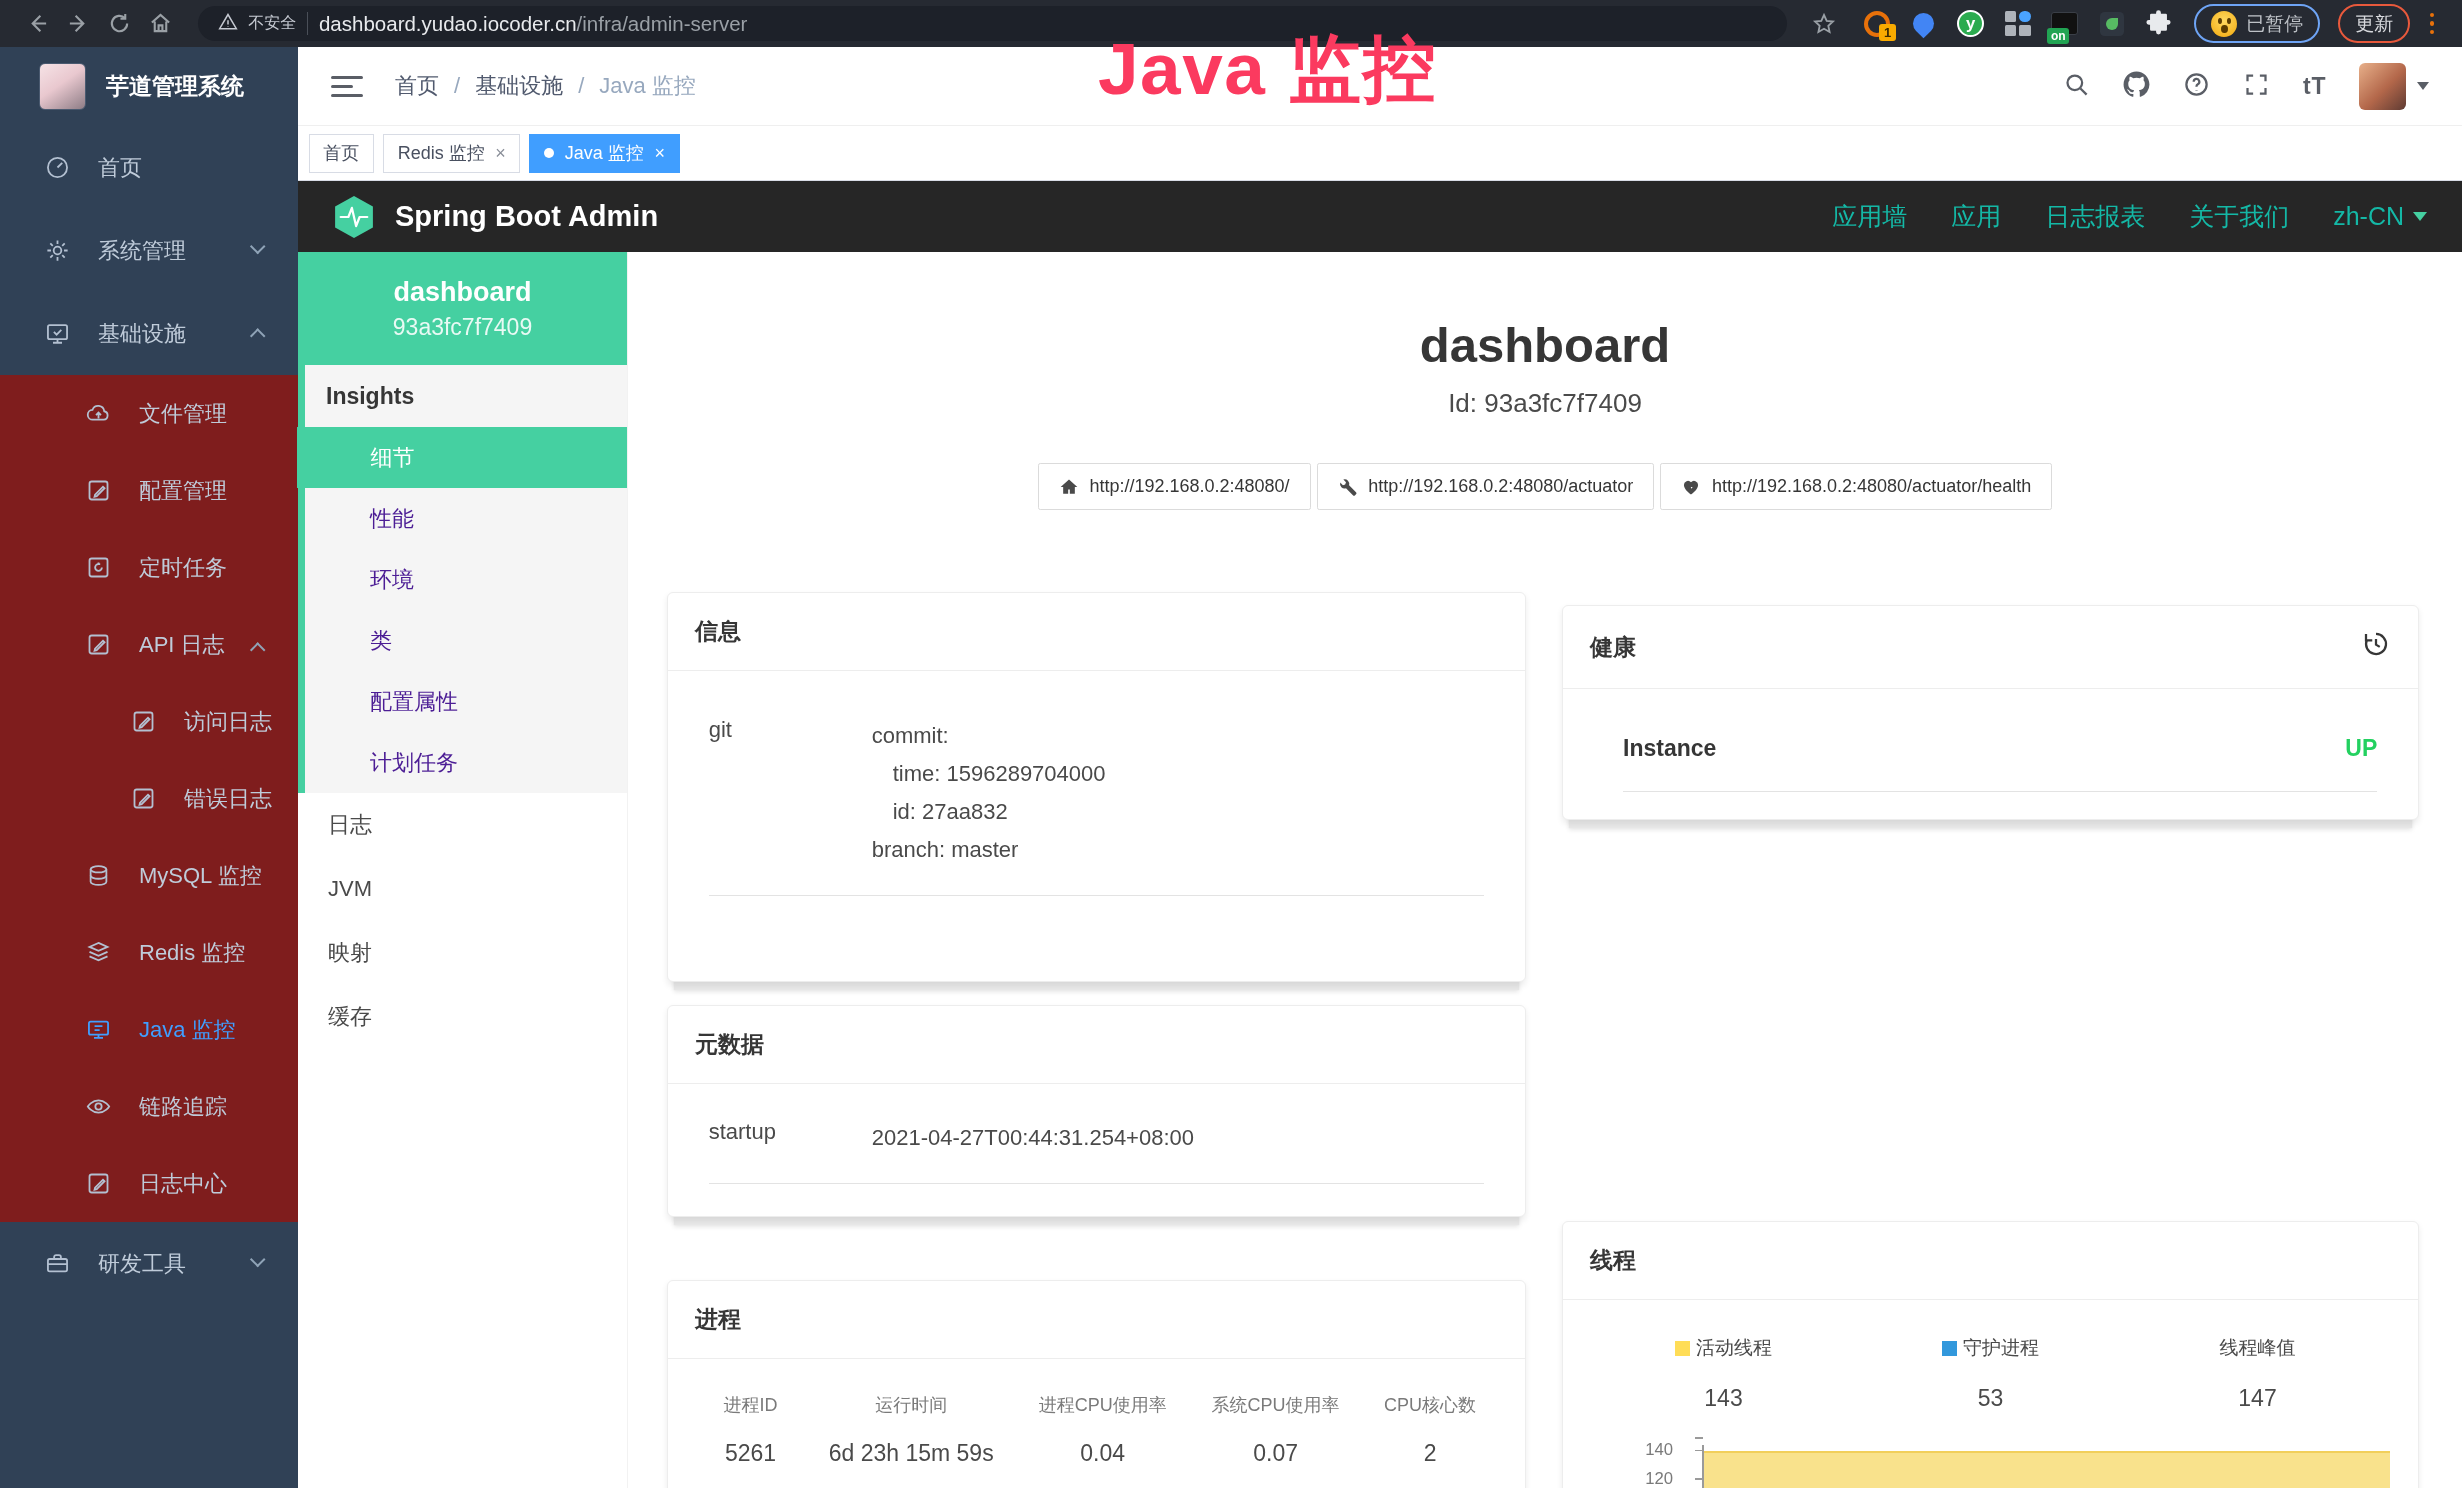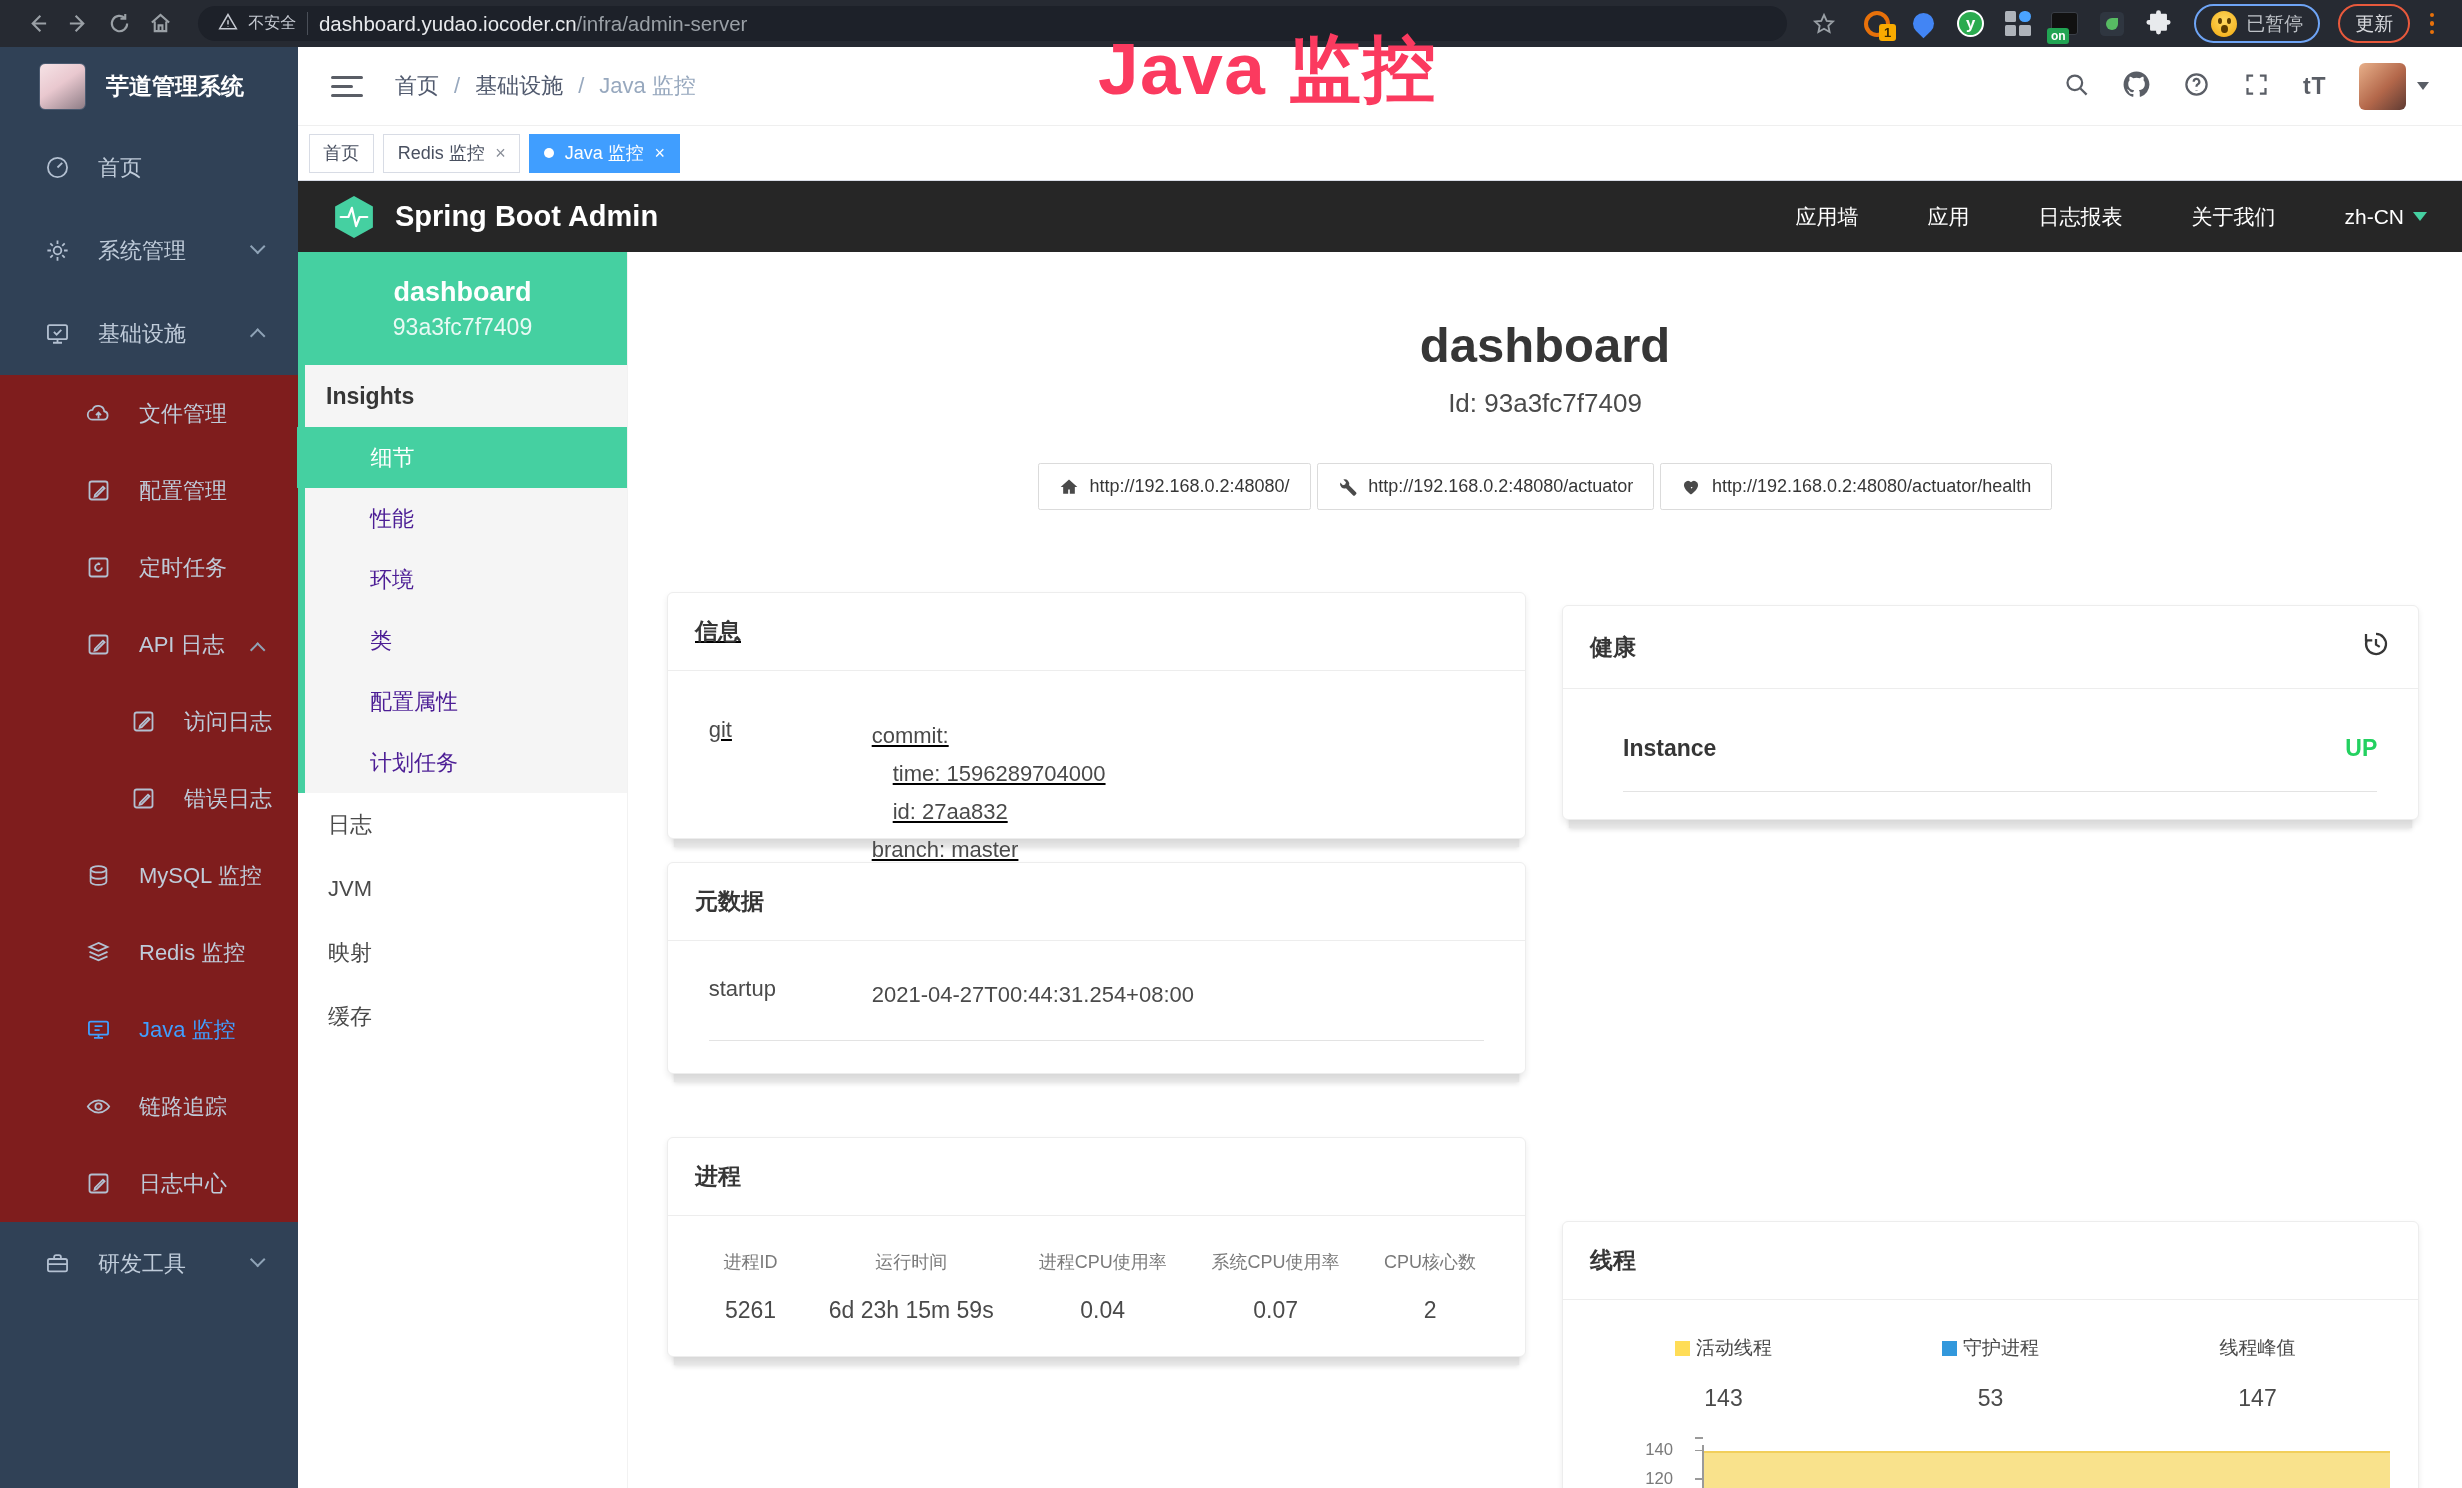--- a/index.html
+++ b/index.html
@@ -84,21 +84,21 @@
   .tag .x { font-size:18px; color:#8a8f99; }
   .tag.active { background:#409eff; border-color:#409eff; color:#fff; }
   .tag.active .x { color:#fff; }
   .tag .dot { width:10px; height:10px; border-radius:50%; background:#fff; }
 
   
   .sba-header { height:71px; background:#262626; display:flex; align-items:center; padding:0 35px; }
   .sba-brand { display:flex; align-items:center; gap:20px; }
   .sba-brand span { color:#fff; font-size:29px; font-weight:bold; }
   .sba-nav { margin-left:auto; display:flex; align-items:center; gap:44px; }
-  .sba-nav .nav-item { color:#ffffff; font-size:21px; cursor:pointer;margin-left:25px; }
+  .sba-nav .nav-item { color:#14b8a6; font-size:25px; cursor:pointer; }
   .lang { display:flex; align-items:center; gap:9px; }
   .caret-green { width:0; height:0; border-left:7.6px solid transparent; border-right:7.6px solid transparent; border-top:9px solid #45d0a1; }
 
   
   .sba-body { flex:1; display:flex; background:#fff; min-height:0; }
   .sba-side { width:330px; flex-shrink:0; border-right:0.8px solid #f2f2f2; }
   .side-head { height:113px; background:#45d0a1; color:#fff; display:flex; flex-direction:column; align-items:center; justify-content:center; gap:6px; }
   .side-head .nm { font-size:27px; font-weight:bold; }
   .side-head .iid { font-size:23px; color:rgba(255,255,255,.88); }
   .insights { background:#f5f5f5; border-left:7.6px solid #45d0a1; }
@@ -472,21 +472,21 @@
               <svg viewBox="0 0 24 24">
                   <path d="M12 21S3.5 15.5 3.5 9.6A4.8 4.8 0 0 1 12 6.4a4.8 4.8 0 0 1 8.5 3.2C20.5 15.5 12 21 12 21zM5 12h4l1.5-3 2 5 1.5-2h5"></path>
                 </svg>
               <span>http://192.168.0.2:48080/actuator/health</span>
             </div>
           </div>
 
           <div class="columns">
             <div class="col-left">
 
-              <section class="card" style="height:247px;text-decoration:underline;">
+              <section class="card" style="height:390px;">
                 <div class="card-header">
                   <span>信息</span>
                 </div>
                 <div class="card-body">
                   <div class="kv">
                     <span class="k">git</span>
                     <span class="v">
                       <span>commit:</span><br>
                       <span class="ind">time: 1596289704000</span><br>
                       <span class="ind">id: 27aa832</span><br>

